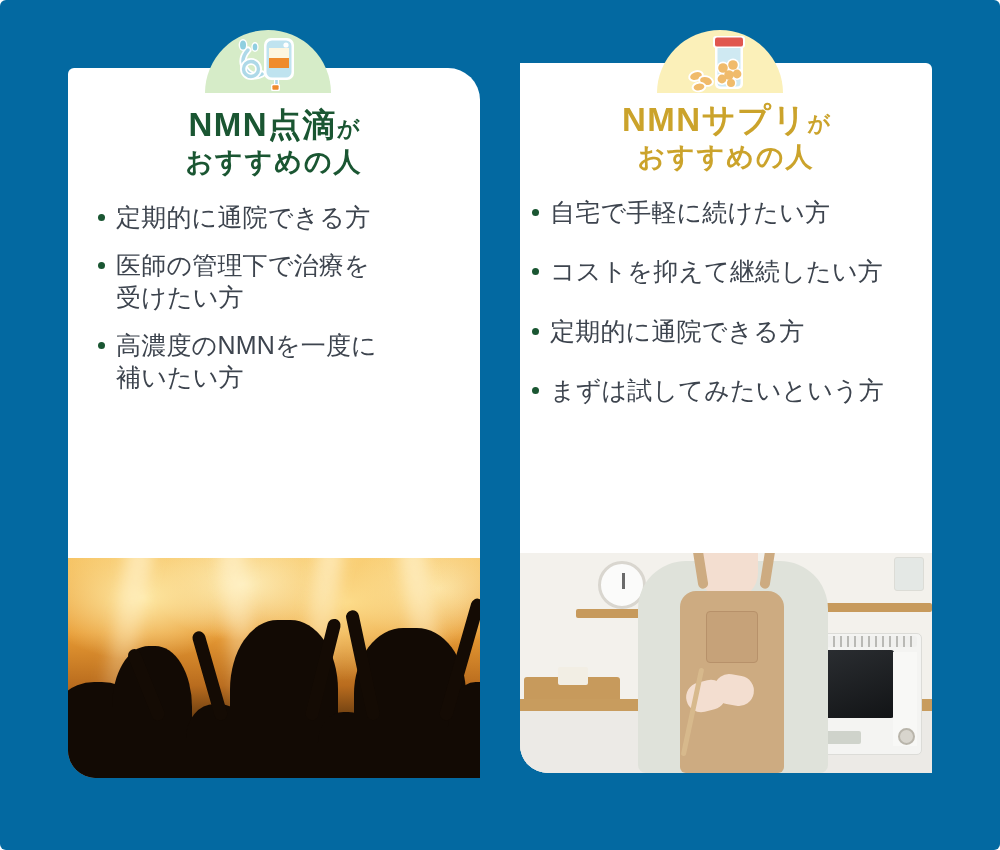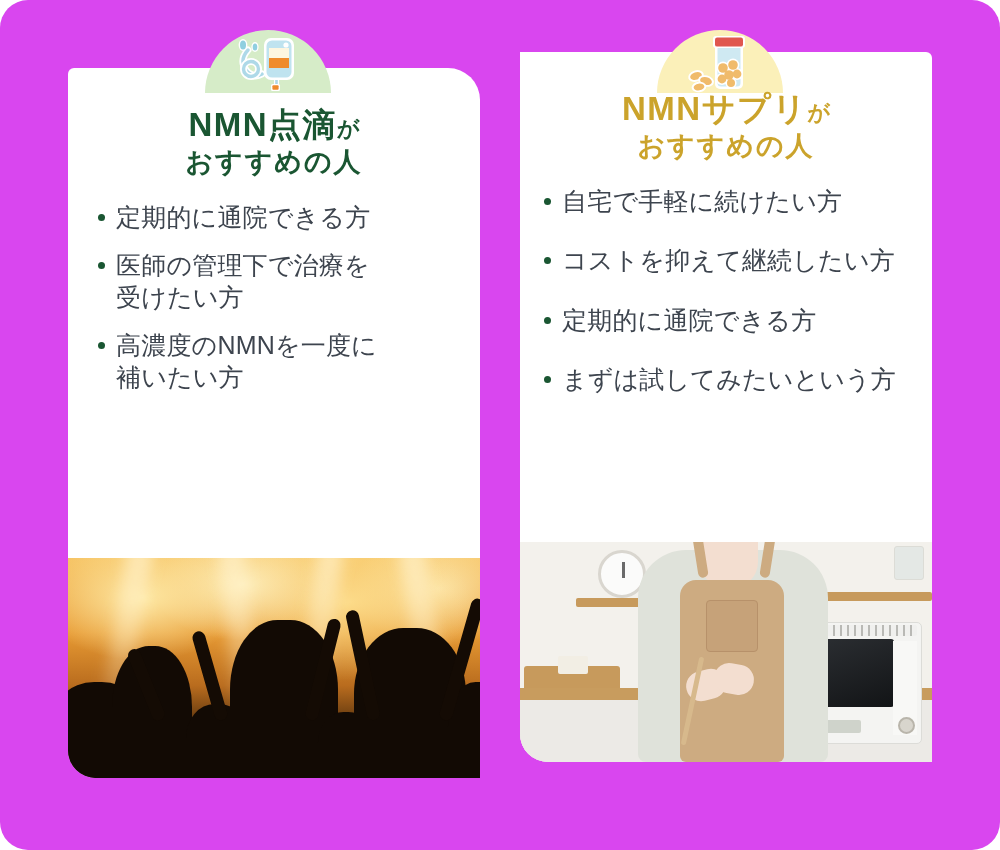--- a/index.html
+++ b/index.html
@@ -4,34 +4,34 @@
 <style>
   * { box-sizing: border-box; margin: 0; padding: 0; }
   html, body {
     width: 1000px; height: 850px;
     background: #ffffff;
     font-family: "Liberation Sans", "DejaVu Sans", sans-serif;
   }
   .page {
     position: relative;
     width: 1000px; height: 850px;
-    background: #d946ef;
-    border-radius: 28px;
+    background: #0369a1;
+    border-radius: 6px;
     overflow: hidden;
   }
 
   
   .card {
     position: absolute;
     background: #ffffff;
     overflow: hidden;
   }
   .card--left  { left: 68px;  top: 68px; width: 412px; height: 710px;
                  border-radius: 6px 32px 0 28px; }
-  .card--right { left: 520px; top: 52px; width: 412px; height: 710px;
+  .card--right { left: 520px; top: 63px; width: 412px; height: 710px;
                  border-radius: 0 6px 0 28px; }
 
   
   .badge {
     position: absolute;
     top: 30px;
     width: 126px; height: 63px;
     border-radius: 63px 63px 0 0;
     z-index: 3;
     overflow: hidden;
@@ -76,21 +76,21 @@
   }
   .bullets li {
     position: relative;
     padding-left: 22px;
     font-size: 25px;
     font-weight: 500;
     line-height: 1.26;
     margin-bottom: 17px;
     letter-spacing: 0.2px;
   }
-  .card--right .bullets { padding-left: 20px; padding-right: 10px; }
+  .card--right .bullets { padding-left: 8px; padding-right: 10px; }
   .card--right .bullets li { margin-bottom: 28px; font-size: 25px; }
   .bullets li::before {
     content: "";
     position: absolute;
     left: 4px; top: 12px;
     width: 7px; height: 7px;
     border-radius: 50%;
     background: #1a5632;
   }
   .bullets li .l2 { display: block; }

